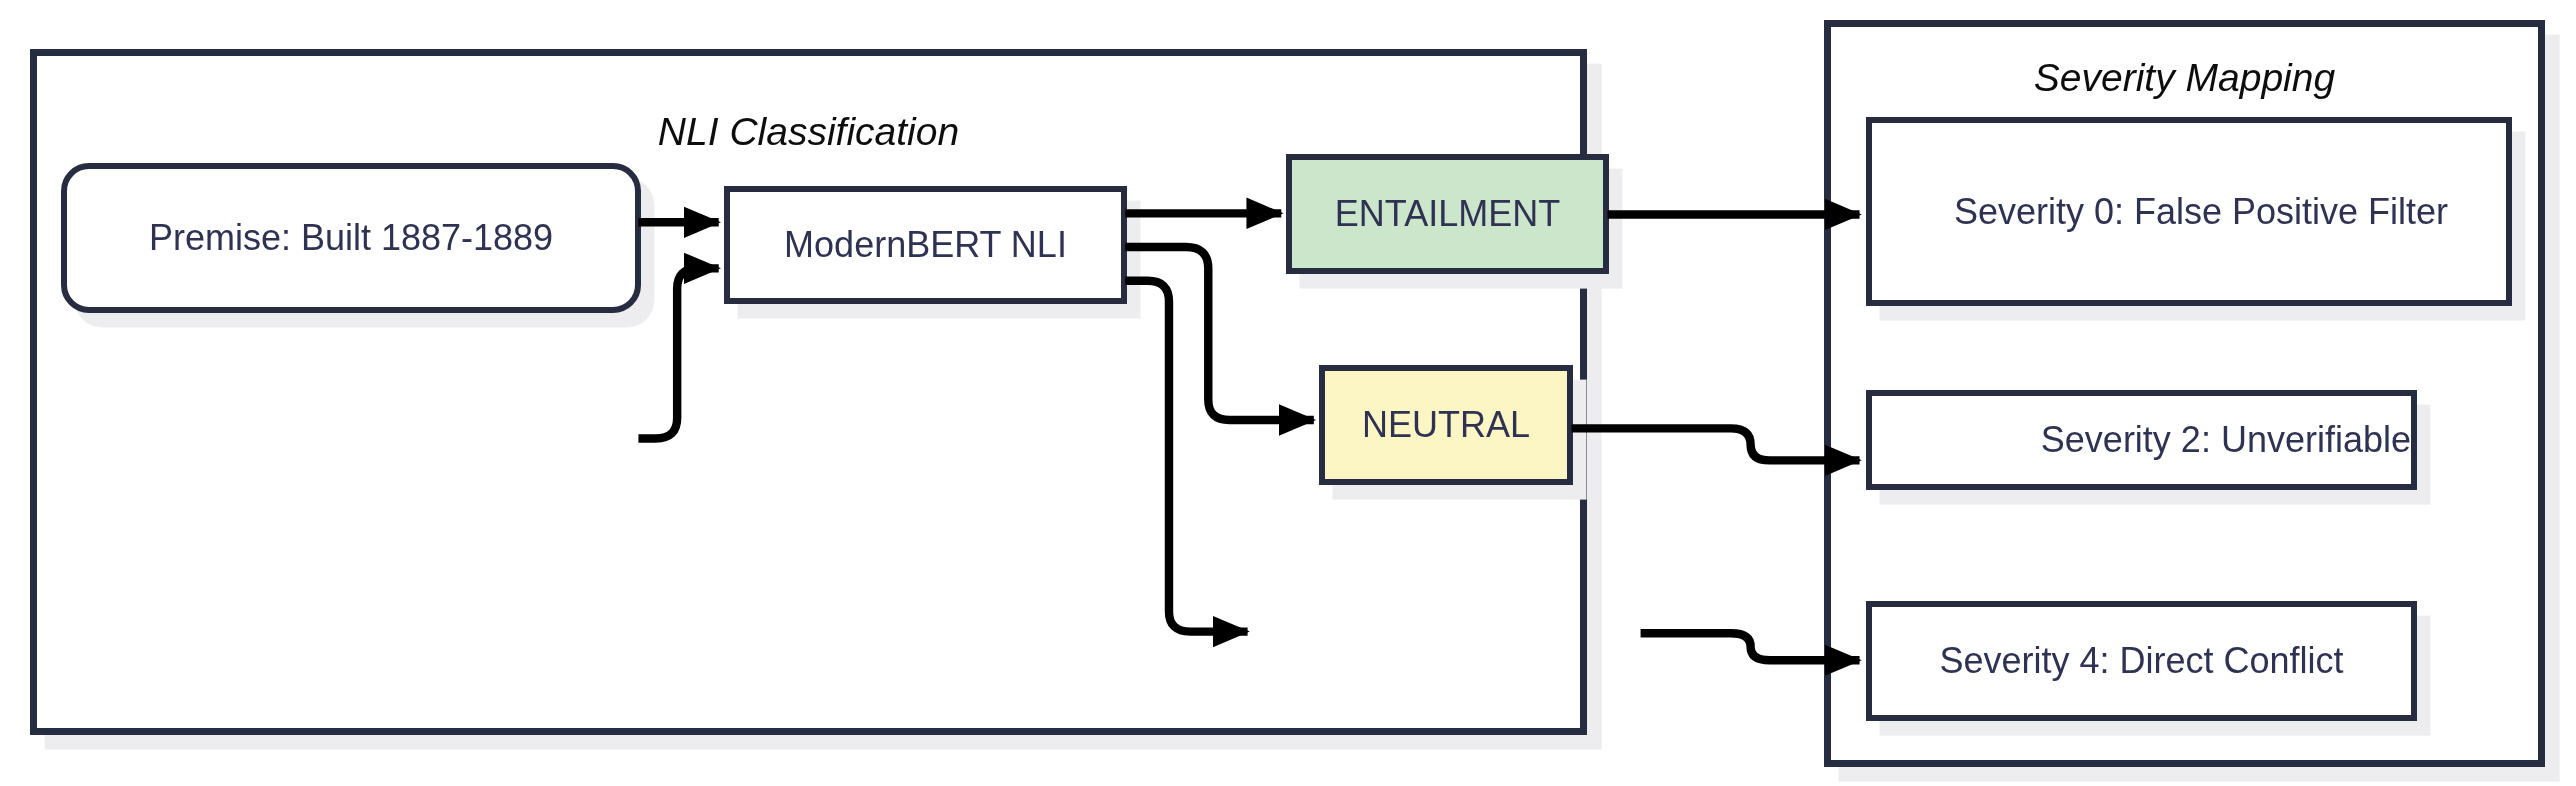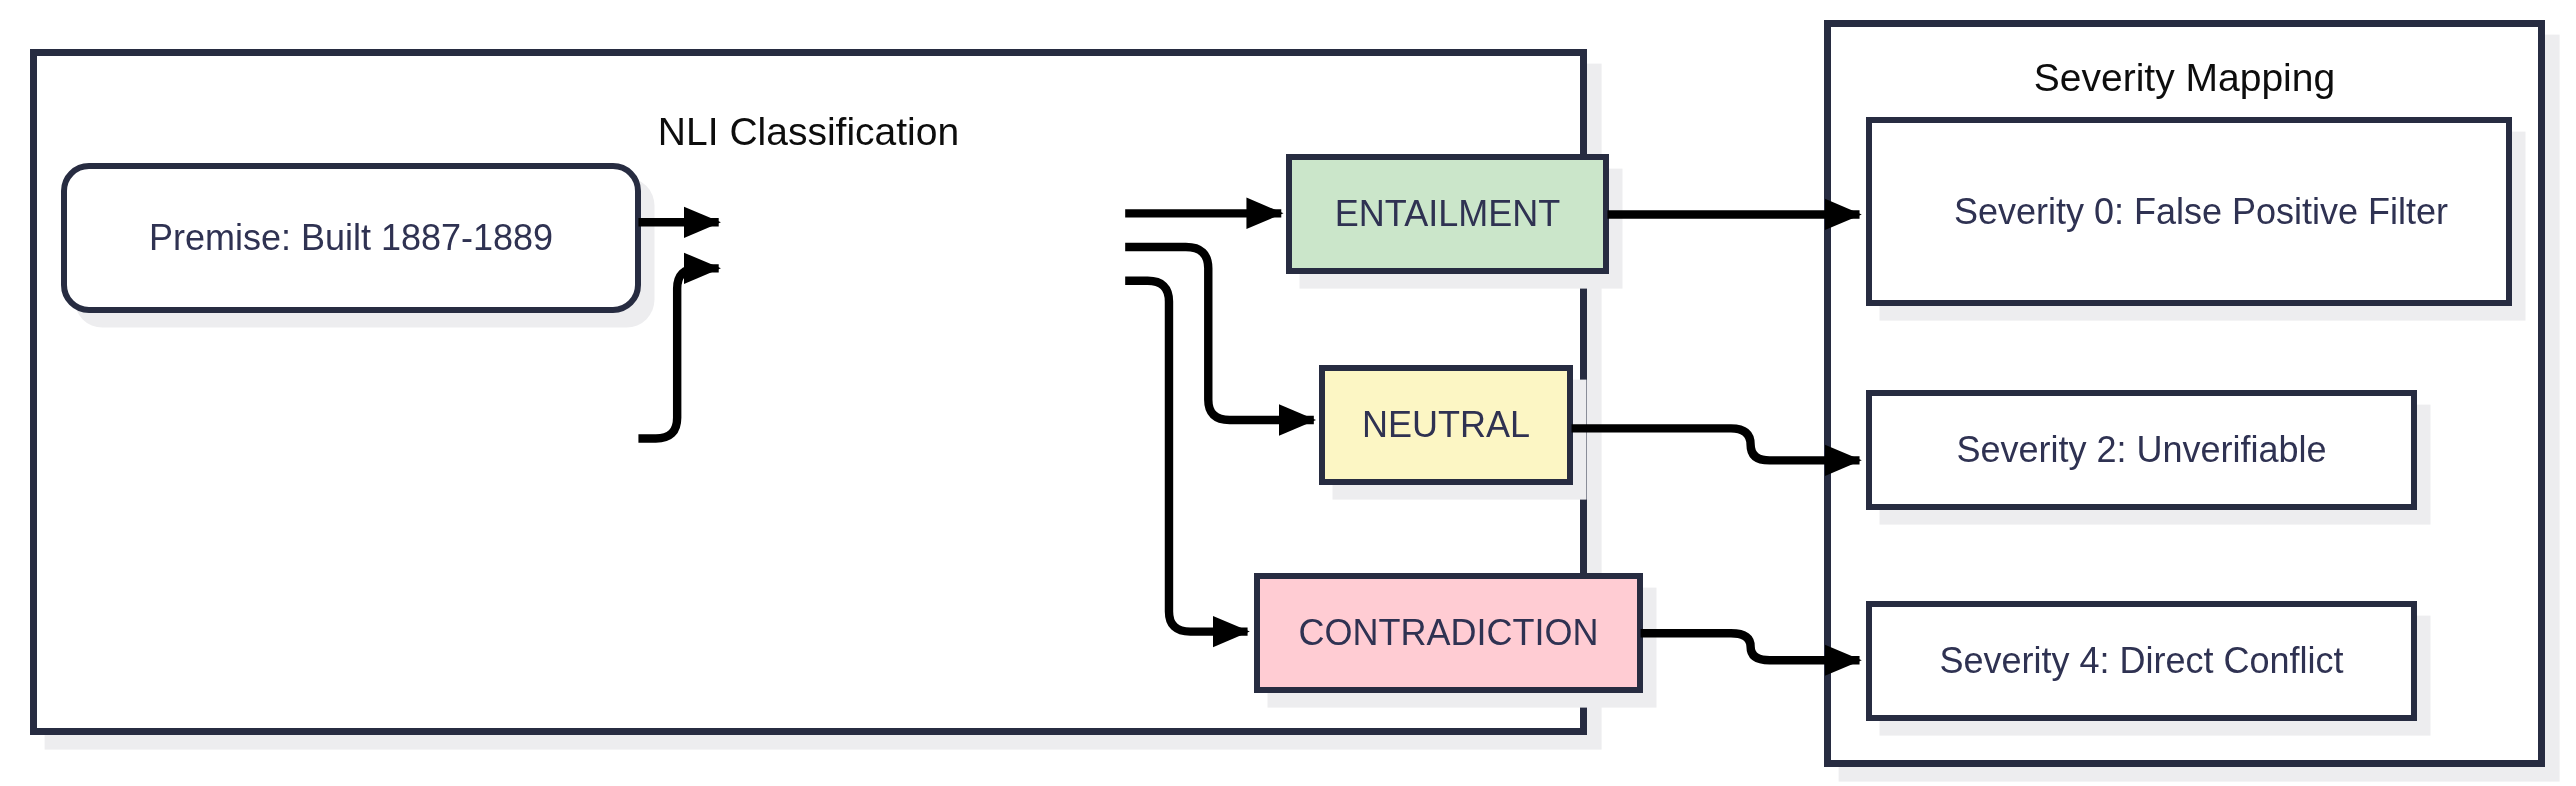--- a/index.html
+++ b/index.html
@@ -4,42 +4,42 @@
 <style>
   html,body{margin:0;padding:0;background:#ffffff;}
   body{width:2576px;height:786px;overflow:hidden;
        font-family:"Liberation Sans","DejaVu Sans",sans-serif;}
   .canvas{position:relative;width:2576px;height:786px;background:#ffffff;}
 
   
   .group{position:absolute;border:7.9px solid #272c41;background:#ffffff;
          box-shadow:14.6px 14.6px 0 0 #ededef;box-sizing:border-box;}
   .group-title{position:absolute;left:0;right:0;text-align:center;
-               font-size:39px;color:#0d0d0d;font-weight:400;letter-spacing:0px;}
+               font-size:39px;color:#0d0d0d;font-weight:400;letter-spacing:0px;font-style:italic;}
   #group-nli{left:30px;top:49px;width:1557px;height:686px;}
   #group-nli .group-title{top:54px;}
   #group-severity{left:1824px;top:19.7px;width:721px;height:747px;}
   #group-severity .group-title{top:29px;}
 
   
   .node{position:absolute;border:6.7px solid #272c41;background:#ffffff;
         box-shadow:13.5px 14.6px 0 0 #ededef;box-sizing:border-box;
         display:flex;align-items:center;justify-content:center;
         color:#2f3252;font-size:36px;line-height:1.55;text-align:center;}
   .node .node-label{white-space:nowrap;}
   .node.wrap .node-label{white-space:normal;max-width:561px;margin-left:24px;}
 
   #node-premise      {left:61px; top:163px; width:580px;height:150px;border-radius:28px;}
   #node-hypothesis   {left:61px; top:380px; width:580px;height:118px;}
   #node-modernbert   {left:724px;top:186px; width:403px; height:118px;}
   #node-entailment   {left:1286px;top:154px; width:323px; height:120px;background:#cbe6ca;}
   #node-neutral      {left:1319px;top:365px; width:254px; height:120px;background:#fcf6c4;}
   #node-contradiction{left:1254px;top:573px;width:389px; height:120px;background:#ffccd3;}
   #node-severity0    {left:1866px;top:117px; width:646px;height:189px;}
-  #node-severity2    {left:1866px;top:390px; width:551px; height:120px;}
+  #node-severity2    {left:1866px;top:390px; width:551px; height:100px;justify-content:flex-end;}
   #node-severity4    {left:1866px;top:601px;width:551px; height:120px;}
 
   
   #edges{position:absolute;left:0;top:0;width:2576px;height:786px;z-index:5;}
   #edges path.edge{fill:none;stroke:#000000;stroke-width:15px;}
 </style>
 </head>
 <body>
 
 <div class="canvas">
@@ -50,32 +50,32 @@
 
   <div class="group" id="group-severity">
     <div class="group-title">Severity Mapping</div>
   </div>
 
   <div class="node" id="node-premise">
     <span class="node-label">Premise: Built 1887-1889</span>
   </div>
 
 
+  <div class="node" id="node-modernbert">
+    <span class="node-label">ModernBERT NLI</span>
+  </div>
 
   <div class="node" id="node-entailment">
     <span class="node-label">ENTAILMENT</span>
   </div>
 
   <div class="node" id="node-neutral">
     <span class="node-label">NEUTRAL</span>
   </div>
 
-  <div class="node" id="node-contradiction">
-    <span class="node-label">CONTRADICTION</span>
-  </div>
 
   <div class="node wrap" id="node-severity0">
     <span class="node-label">Severity 0: False Positive Filter</span>
   </div>
 
   <div class="node" id="node-severity2">
     <span class="node-label">Severity 2: Unverifiable</span>
   </div>
 
   <div class="node" id="node-severity4">

